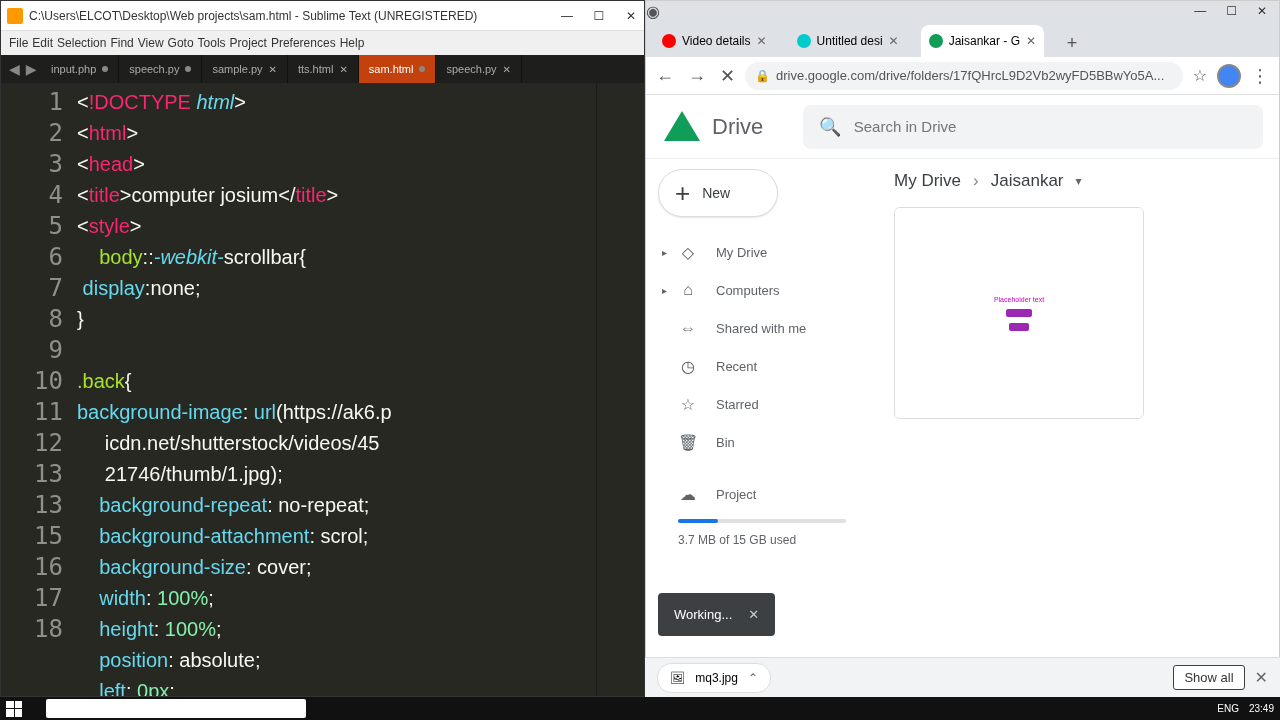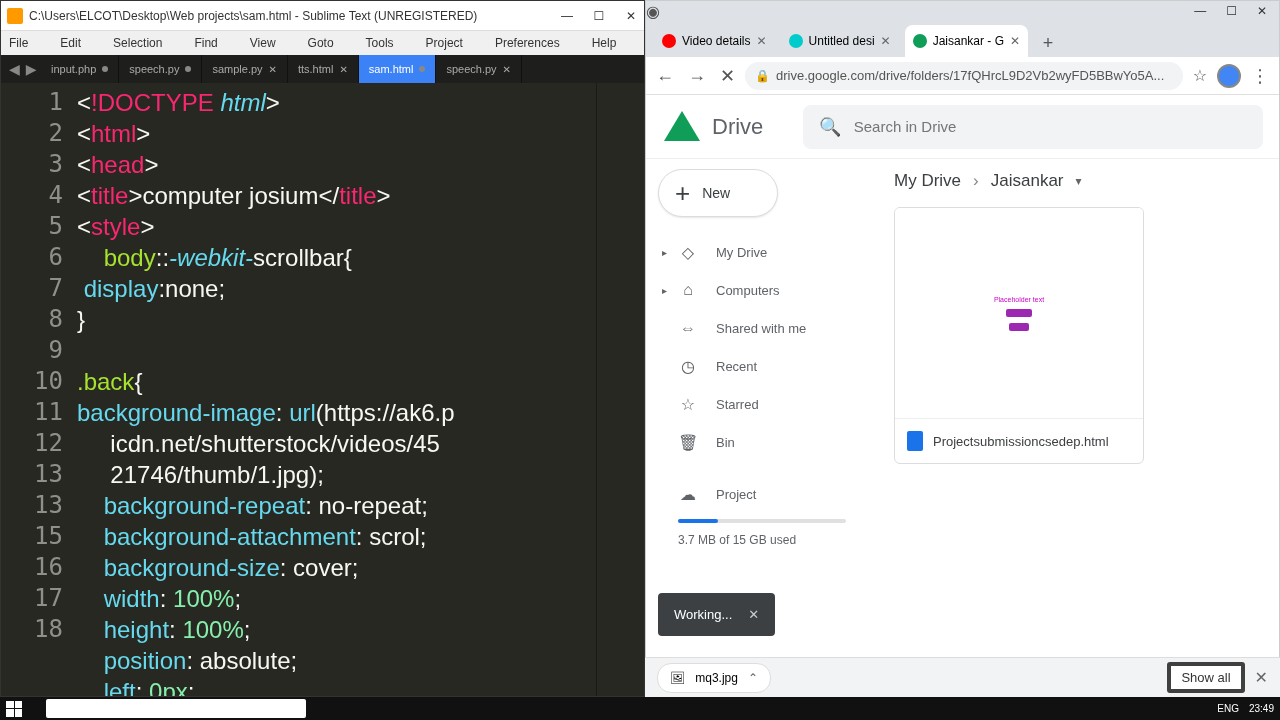--- a/index.html
+++ b/index.html
@@ -5,39 +5,39 @@
 *{margin:0;padding:0;box-sizing:border-box;font-family:"Segoe UI",Arial,sans-serif}
 body{width:1280px;height:720px;overflow:hidden;background:#fff;position:relative}
 .desktop{display:flex;width:100%;height:647px}
 
 .sbl{width:645px;height:697px;background:#272822;display:flex;flex-direction:column;border:1px solid #333}
 .sbl-title{height:30px;background:#fff;display:flex;align-items:center;padding:0 6px;border-bottom:1px solid #ddd}
 .sbl-logo{width:16px;height:16px;background:#f90;margin-right:6px;border-radius:2px}
 .sbl-title-text{font-size:12px;color:#333;flex:1}
 .sbl-wctl{display:flex;gap:18px}
 .sbl-wbtn{width:14px;height:14px;font-size:12px;color:#333;cursor:pointer;text-align:center}
-.sbl-menu{height:24px;background:#f0f0f0;display:flex;align-items:center;padding:0 8px;gap:32px}
+.sbl-menu{height:24px;background:#f0f0f0;display:flex;align-items:center;padding:0 8px;gap:4px}
 .sbl-mitem{font-size:12px;color:#333;cursor:pointer}
 .sbl-tabs{height:28px;background:#1e1f1c;display:flex;align-items:center;padding-left:40px;position:relative}
 .sbl-nav{position:absolute;left:8px;display:flex;gap:6px;color:#888;font-size:14px}
 .sbl-tab{height:28px;display:flex;align-items:center;padding:0 10px;font-size:11px;color:#aaa;cursor:pointer;gap:6px;border-right:1px solid #111}
-.sbl-tab.active{background:#3b82f6;color:#fff}
+.sbl-tab.active{background:#c2410c;color:#fff}
 .sbl-tab-close{font-size:10px}
 .sbl-dot{width:6px;height:6px;border-radius:50%;background:#888;display:inline-block}
 .sbl-body{flex:1;display:flex;overflow:hidden}
 .sbl-gutter{width:76px;background:#272822;text-align:right;padding-right:14px;padding-top:4px}
 .sbl-ln{font-family:Consolas,monospace;font-size:24px;color:#90908a;line-height:31px}
-.sbl-code{flex:1;padding-top:4px;font-family:Consolas,monospace;font-size:24px;line-height:31px;color:#f8f8f2;white-space:pre;overflow:hidden}
+.sbl-code{flex:1;padding-top:4px;font-family:Consolas,monospace;font-size:20px;line-height:31px;color:#f8f8f2;white-space:pre;overflow:hidden}
 .sbl-mini{width:48px;background:#272822;border-left:1px solid #1a1a18}
 .c-p{color:#f8f8f2}.c-t{color:#f92672}.c-k{color:#66d9ef;font-style:italic}.c-n{color:#86efac}.c-a{color:#a6e22e}.c-f{color:#66d9ef}
 
 .chr{flex:1;height:697px;background:#fff;display:flex;flex-direction:column;border:1px solid #ccc}
 .chr-wctl{height:20px;background:#dee1e6;display:flex;align-items:center;justify-content:flex-end;padding-right:12px;gap:20px}
 .chr-wbtn{font-size:12px;color:#333;cursor:pointer}
-.chr-tabs{height:36px;background:#dee1e6;display:flex;align-items:flex-end;padding-left:8px;gap:6px}
+.chr-tabs{height:36px;background:#dee1e6;display:flex;align-items:flex-end;padding-left:8px;gap:14px}
 .chr-tab{height:32px;padding:0 8px;display:flex;align-items:center;font-size:12px;gap:6px;border-radius:8px 8px 0 0;cursor:pointer;max-width:140px;overflow:hidden;white-space:nowrap}
 .chr-tab.active{background:#fff}
 .chr-tab-ico{width:14px;height:14px;border-radius:50%;flex-shrink:0}
 .chr-tab-x{font-size:12px;color:#666}
 .chr-newtab{width:28px;height:28px;display:flex;align-items:center;justify-content:center;font-size:18px;color:#555;cursor:pointer}
 .chr-addr{height:38px;background:#fff;display:flex;align-items:center;padding:0 10px;gap:10px;border-bottom:1px solid #e0e0e0}
 .chr-nav{display:flex;gap:14px;color:#555;font-size:18px}
 .chr-url{flex:1;height:28px;background:#f1f3f4;border-radius:14px;display:flex;align-items:center;padding:0 10px;font-size:13px;color:#555;gap:6px;overflow:hidden}
 .chr-lock{font-size:12px}
 .chr-star{color:#555;font-size:16px;cursor:pointer}
@@ -72,21 +72,21 @@
 .drv-section{font-size:13px;color:#5f6368;margin-bottom:10px}
 .drv-file{width:250px;border:1px solid #dadce0;border-radius:6px;overflow:hidden;cursor:pointer}
 .drv-thumb{height:210px;background:#fff;display:flex;align-items:center;justify-content:center;flex-direction:column;gap:6px}
 .drv-thumb-bar{width:26px;height:8px;background:#9c27b0;border-radius:2px}
 .drv-fname{padding:12px;display:flex;align-items:center;gap:10px;font-size:13px;color:#3c4043;border-top:1px solid #eee}
 .drv-fico{width:16px;height:20px;background:#1a73e8;border-radius:2px;position:relative}
 
 .dlbar{height:40px;background:#f1f3f4;border-top:1px solid #ddd;display:flex;align-items:center;padding:0 12px;position:absolute;bottom:23px;left:645px;right:0}
 .dlitem{height:30px;background:#fff;border:1px solid #ddd;border-radius:14px;display:flex;align-items:center;padding:0 12px;gap:10px;font-size:12px;cursor:pointer}
 .dl-chev{font-size:12px;color:#666;cursor:pointer}
-.dl-show{margin-left:auto;font-size:13px;color:#333;cursor:pointer;padding:4px 10px;border:4px solid #404040;border-radius:3px;background:#fff}
+.dl-show{margin-left:auto;font-size:13px;color:#333;cursor:pointer;padding:4px 10px;border:1px solid #404040;border-radius:3px;background:#fff}
 .dl-x{margin-left:10px;font-size:16px;color:#666;cursor:pointer}
 
 .taskbar{position:absolute;bottom:0;left:0;right:0;height:23px;background:#111;display:flex;align-items:center;padding:0 6px;gap:24px}
 .tb-start{width:16px;height:16px;display:grid;grid-template-columns:1fr 1fr;gap:1px;cursor:pointer}
 .tb-sq{background:#fff}
 .tb-search{width:260px;height:19px;background:#fff;border-radius:2px}
 .tb-right{margin-left:auto;display:flex;align-items:center;gap:10px;color:#fff;font-size:10px}
 </style>
 </head>
 <body>
@@ -281,24 +281,20 @@
             <span class="drv-crumb-sep">›</span>
             <span class="drv-crumb-item">Jaisankar</span>
             <span style="font-size:12px;color:#666">▾</span>
           </div>
           <div class="drv-file">
             <div class="drv-thumb">
               <div style="font-size:7px;color:#c0c">Placeholder text</div>
               <div class="drv-thumb-bar"></div>
                 <div class="drv-thumb-bar" style="width:20px"></div>
             </div>
-            <div class="drv-fname">
-              <div class="drv-fico"></div>
-              <span>Projectsubmissioncsedep.html</span>
-            </div>
           </div>
         </div>
       </div>
     </div>
   </div>
 </div>
 
 <div class="dlbar">
   <div class="dlitem">
     <span>🖼</span>

